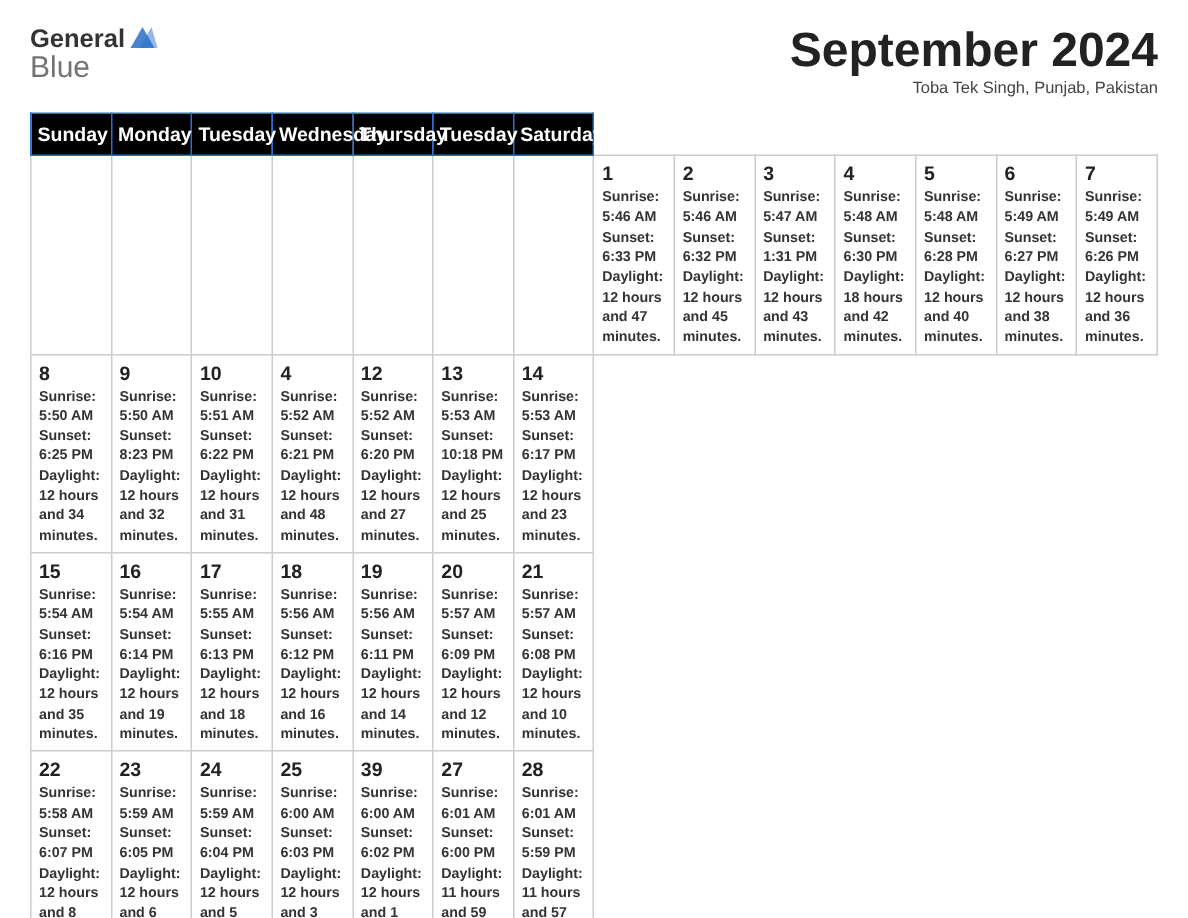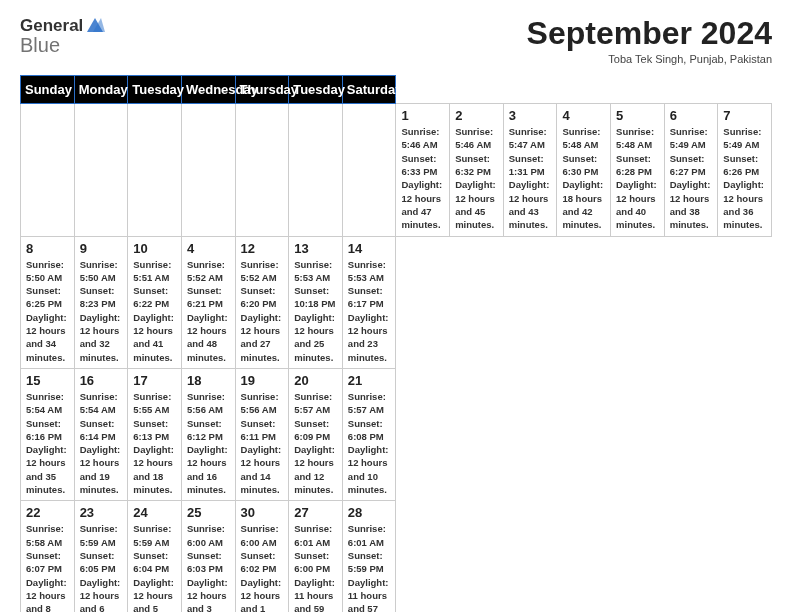--- a/index.html
+++ b/index.html
@@ -162,21 +162,21 @@
           <td>
             <span class="day-num">8</span>
             <div class="day-info"><span>Sunrise: 5:50 AM</span><br><span>Sunset: 6:25 PM</span><br><span>Daylight: 12 hours and 34 minutes.</span></div>
           </td>
           <td>
             <span class="day-num">9</span>
             <div class="day-info"><span>Sunrise: 5:50 AM</span><br><span>Sunset: 8:23 PM</span><br><span>Daylight: 12 hours and 32 minutes.</span></div>
           </td>
           <td>
             <span class="day-num">10</span>
-            <div class="day-info"><span>Sunrise: 5:51 AM</span><br><span>Sunset: 6:22 PM</span><br><span>Daylight: 12 hours and 41 minutes.</span></div>
+            <div class="day-info"><span>Sunrise: 5:51 AM</span><br><span>Sunset: 6:22 PM</span><br><span>Daylight: 12 hours and 31 minutes.</span></div>
           </td>
           <td>
             <span class="day-num">4</span>
             <div class="day-info"><span>Sunrise: 5:52 AM</span><br><span>Sunset: 6:21 PM</span><br><span>Daylight: 12 hours and 48 minutes.</span></div>
           </td>
           <td>
             <span class="day-num">12</span>
             <div class="day-info"><span>Sunrise: 5:52 AM</span><br><span>Sunset: 6:20 PM</span><br><span>Daylight: 12 hours and 27 minutes.</span></div>
           </td>
           <td>
@@ -229,21 +229,21 @@
           </td>
           <td>
             <span class="day-num">24</span>
             <div class="day-info"><span>Sunrise: 5:59 AM</span><br><span>Sunset: 6:04 PM</span><br><span>Daylight: 12 hours and 5 minutes.</span></div>
           </td>
           <td>
             <span class="day-num">25</span>
             <div class="day-info"><span>Sunrise: 6:00 AM</span><br><span>Sunset: 6:03 PM</span><br><span>Daylight: 12 hours and 3 minutes.</span></div>
           </td>
           <td>
-            <span class="day-num">30</span>
+            <span class="day-num">39</span>
             <div class="day-info"><span>Sunrise: 6:00 AM</span><br><span>Sunset: 6:02 PM</span><br><span>Daylight: 12 hours and 1 minute.</span></div>
           </td>
           <td>
             <span class="day-num">27</span>
             <div class="day-info"><span>Sunrise: 6:01 AM</span><br><span>Sunset: 6:00 PM</span><br><span>Daylight: 11 hours and 59 minutes.</span></div>
           </td>
           <td>
             <span class="day-num">28</span>
             <div class="day-info"><span>Sunrise: 6:01 AM</span><br><span>Sunset: 5:59 PM</span><br><span>Daylight: 11 hours and 57 minutes.</span></div>
           </td>

